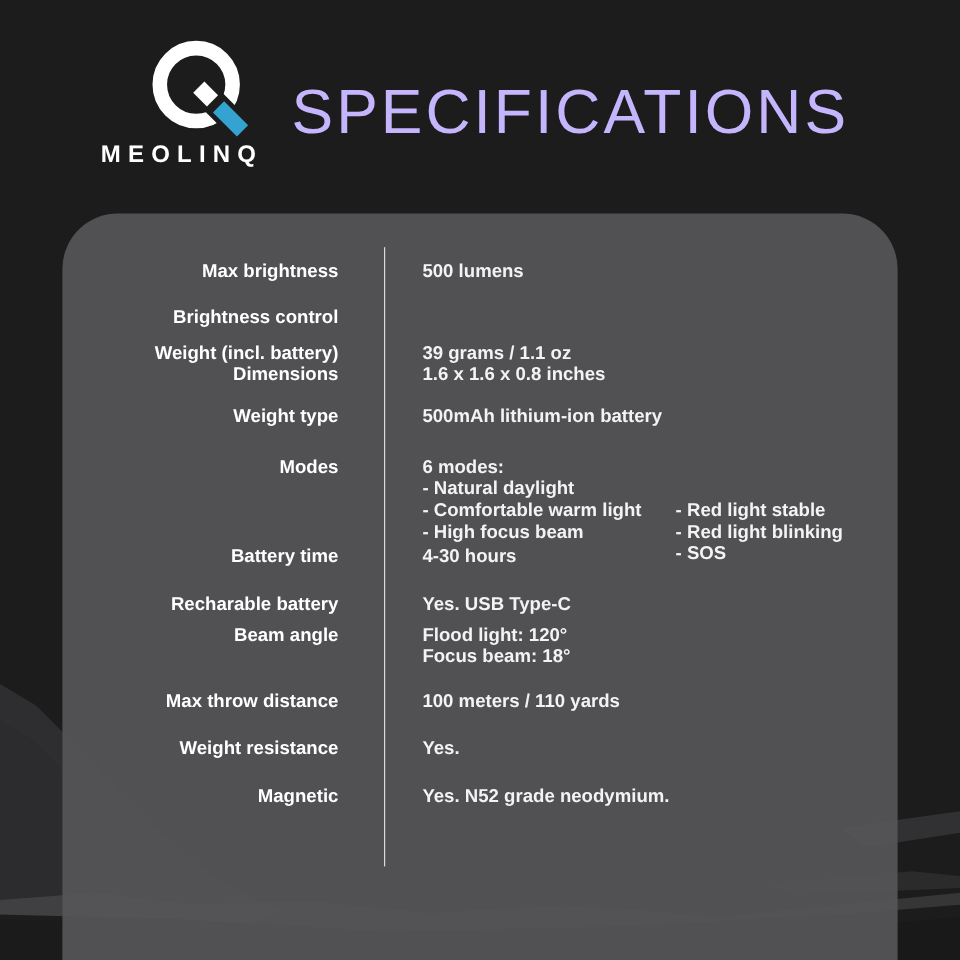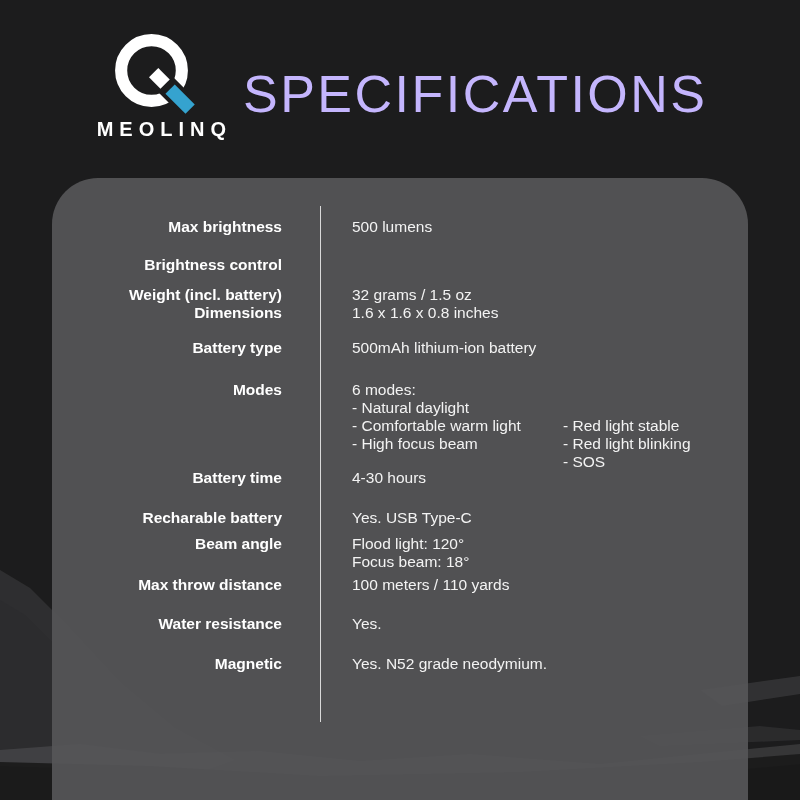--- a/index.html
+++ b/index.html
@@ -13,22 +13,22 @@
   }
 
   
   .rocks {
     position:absolute; left:0; bottom:0; width:800px; height:260px;
     z-index:0;
   }
 
   
   .logo-block {
-    position:absolute; left:72px; top:30px; width:160px; z-index:2;
-    text-align:right;
+    position:absolute; left:84px; top:30px; width:160px; z-index:2;
+    text-align:left;
   }
   .logo-mark { display:block; margin:0 auto; width:86px; height:86px; }
   .brand-name {
     display:block; margin-top:2px;
     font-size:20px; font-weight:700; letter-spacing:6px;
     color:#ffffff; white-space:nowrap;
   }
   .page-title {
     position:absolute; left:243px; top:64px; z-index:2;
     font-size:52px; font-weight:300; letter-spacing:2.5px;
@@ -51,21 +51,21 @@
     background:rgba(255,255,255,0.78);
   }
   .row { display:flex; align-items:flex-start; }
   .label {
     width:230px; text-align:right;
     font-size:15.5px; font-weight:700; line-height:18px;
     color:#ffffff; white-space:nowrap;
   }
   .value {
     margin-left:70px;
-    font-size:15.5px; font-weight:400; line-height:18px;
+    font-size:15.5px; font-weight:700; line-height:18px;
     color:#f3f3f3; white-space:nowrap;
   }
   .modes-value { position:relative; }
   .modes-extra { position:absolute; left:211px; top:36px; }
 </style>
 </head>
 <body>
 
 <svg class="rocks" viewBox="0 0 800 260" preserveAspectRatio="none">
   <polygon points="0,30 30,48 70,88 120,142 175,188 235,220 120,260 0,260" fill="#3e3e40" opacity="0.55"></polygon>
@@ -100,39 +100,39 @@
       </div>
   </div>
 
   <div class="row" style="margin-bottom:12px">
     <div class="label">Brightness control</div>
   </div>
 
   <div class="row" style="">
     <div class="label">Weight (incl. battery)</div>
     <div class="value">
-        <div>32 grams / 1.5 oz</div>
+        <div>39 grams / 1.1 oz</div>
       </div>
   </div>
 
   <div class="row" style="margin-bottom:17px">
     <div class="label">Dimensions</div>
     <div class="value">
       <div>1.6 x 1.6 x 0.8 inches</div>
     </div>
   </div>
 
   <div class="row" style="margin-bottom:24px">
-    <div class="label">Battery type</div>
+    <div class="label">Weight type</div>
     <div class="value">
         <div>500mAh lithium-ion battery</div>
       </div>
   </div>
 
-  <div class="row" style="margin-bottom:16px">
+  <div class="row" style="margin-bottom:2px">
     <div class="label">Modes</div>
     <div class="value modes-value">
       <div>6 modes:</div>
       <div>- Natural daylight</div>
       <div>- Comfortable warm light</div>
       <div>- High focus beam</div>
       <div class="modes-extra">
         <div>- Red light stable</div>
         <div>- Red light blinking</div>
         <div>- SOS</div>
@@ -147,37 +147,37 @@
       </div>
   </div>
 
   <div class="row" style="margin-bottom:8px">
     <div class="label">Recharable battery</div>
     <div class="value">
         <div>Yes. USB Type-C</div>
       </div>
   </div>
 
-  <div class="row" style="margin-bottom:5px">
+  <div class="row" style="margin-bottom:19px">
     <div class="label">Beam angle</div>
     <div class="value">
       <div>Flood light: 120°</div>
       <div>Focus beam: 18°</div>
     </div>
   </div>
 
   <div class="row" style="margin-bottom:21px">
     <div class="label">Max throw distance</div>
     <div class="value">
         <div>100 meters / 110 yards</div>
       </div>
   </div>
 
   <div class="row" style="margin-bottom:22px">
-    <div class="label">Water resistance</div>
+    <div class="label">Weight resistance</div>
     <div class="value">
         <div>Yes.</div>
       </div>
   </div>
 
   <div class="row">
     <div class="label">Magnetic</div>
     <div class="value">
         <div>Yes. N52 grade neodymium.</div>
       </div>

